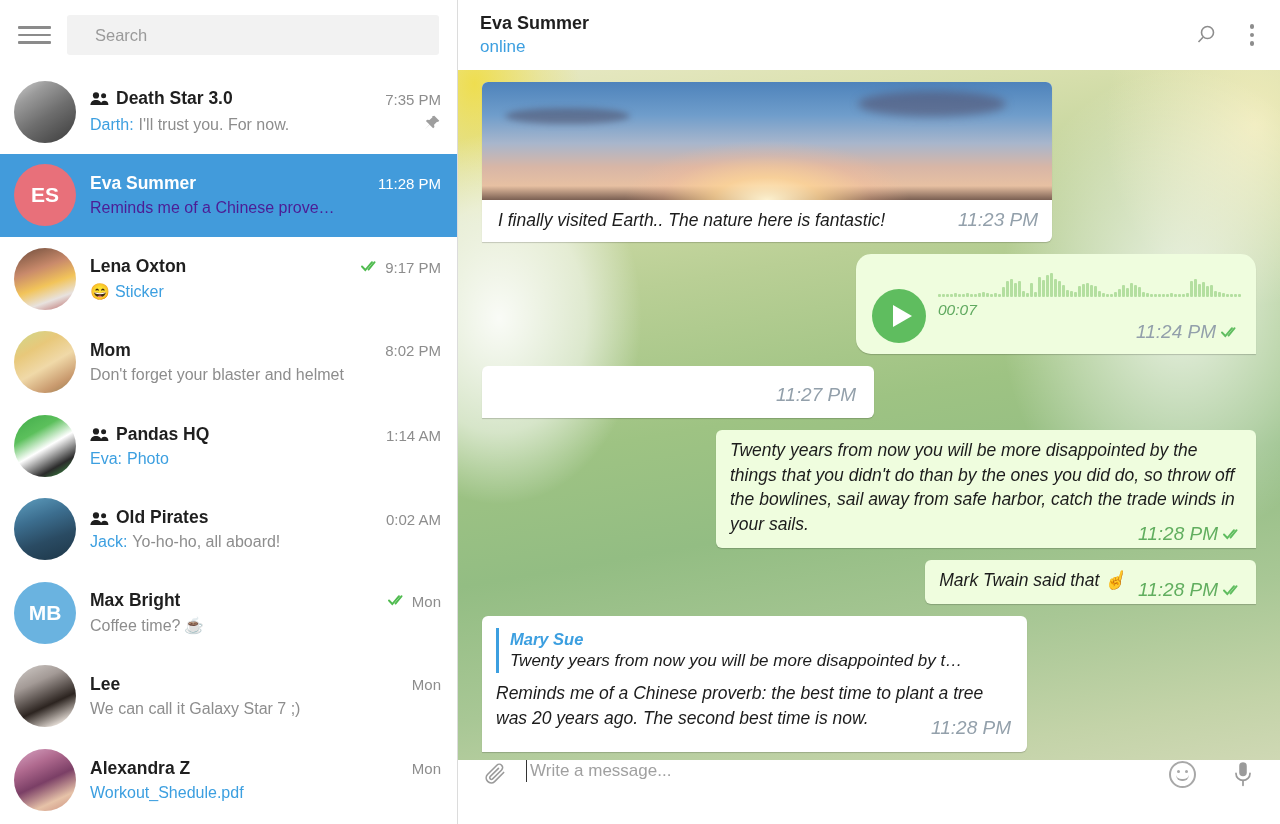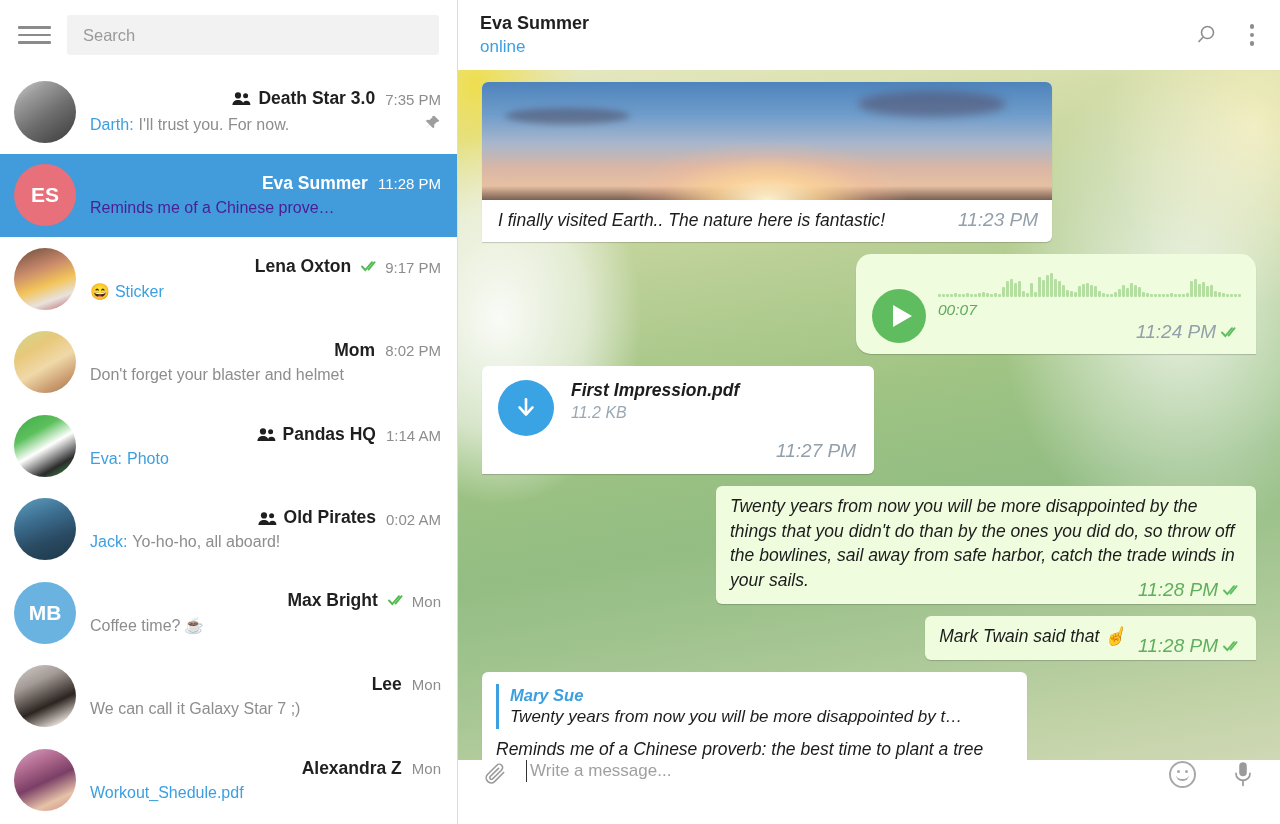--- a/index.html
+++ b/index.html
@@ -36,42 +36,42 @@
   }
   .search-box {
     flex: 1; height: 40px;
     background: #f2f2f2; border-radius: 3px;
     display: flex; align-items: center;
     padding: 0 16px;
   }
   .search-box input {
     border: none; outline: none; background: transparent;
     font-family: "Liberation Sans", sans-serif;
-    font-size: 16.5px; color: #222; width: 100%;
+    font-size: 16.5px; color: #222; width: 100%; margin-left: 12px;
   }
   .search-box input::placeholder { color: #9a9a9a; }
 
   .chat-list { flex: 1; overflow: hidden; }
   .chat-row {
     display: flex; align-items: center;
     height: 83.5px; padding: 0 16px 0 14px;
     cursor: pointer; position: relative;
   }
   .chat-row.active { background: #429bdb; }
   .avatar {
     width: 62px; height: 62px; border-radius: 50%;
     flex: 0 0 62px; margin-right: 14px;
     display: flex; align-items: center; justify-content: center;
     color: #fff; font-size: 21px; font-weight: bold;
     overflow: hidden; position: relative;
     background-size: cover; background-position: center;
   }
   .chat-body { flex: 1; min-width: 0; }
   .chat-line1 {
-    display: flex; align-items: baseline; justify-content: flex-end;
+    display: flex; align-items: baseline; justify-content: space-between;
     margin-bottom: 5px;
   }
   .chat-name-wrap { display: flex; align-items: center; min-width: 0; }
   .group-icon {
     width: 19px; height: 14px; margin-right: 7px; flex: 0 0 19px;
     position: relative; top: 1px;
   }
   .chat-name {
     font-size: 17.5px; font-weight: bold; color: #1f1f1f;
     white-space: nowrap; overflow: hidden; text-overflow: ellipsis;
@@ -591,32 +591,20 @@
                 <span class="time-stamp">11:24 PM<span class="ticks"><svg width="19" height="12" viewBox="0 0 19 12" fill="none" stroke="#5fbd5f" stroke-width="1.9" stroke-linecap="round">
                       <path d="M1 6.5L4.3 10 11 2.2"></path>
                       <path d="M7.5 9.6L13.6 2.2"></path>
                     </svg></span></span>
               </div>
             </div>
           </div>
         </div>
         <div class="msg-row in">
           <div class="file-bubble">
-            <div class="file-inner">
-              <div class="dl-circle">
-                <svg width="26" height="26" viewBox="0 0 24 24" fill="none" stroke="#fff" stroke-width="2.4" stroke-linecap="round" stroke-linejoin="round">
-                  <line x1="12" y1="4" x2="12" y2="17"></line>
-                  <polyline points="6,11.5 12,18 18,11.5"></polyline>
-                </svg>
-              </div>
-              <div class="file-meta">
-                <div class="file-name">First Impression.pdf</div>
-                <div class="file-size">11.2 KB</div>
-              </div>
-            </div>
             <div class="file-time">
               <span class="time-stamp">11:27 PM</span>
             </div>
           </div>
         </div>
         <div class="msg-row out">
           <div class="bubble out">
             <div class="bubble-text">Twenty years from now you will be more disappointed by the things that you didn't do than by the ones you did do, so throw off the bowlines, sail away from safe harbor, catch the trade winds in your sails.<span class="time-stamp inline-time">11:28 PM<span class="ticks"><svg width="19" height="12" viewBox="0 0 19 12" fill="none" stroke="#5fbd5f" stroke-width="1.9" stroke-linecap="round">
                     <path d="M1 6.5L4.3 10 11 2.2"></path>
                     <path d="M7.5 9.6L13.6 2.2"></path>

